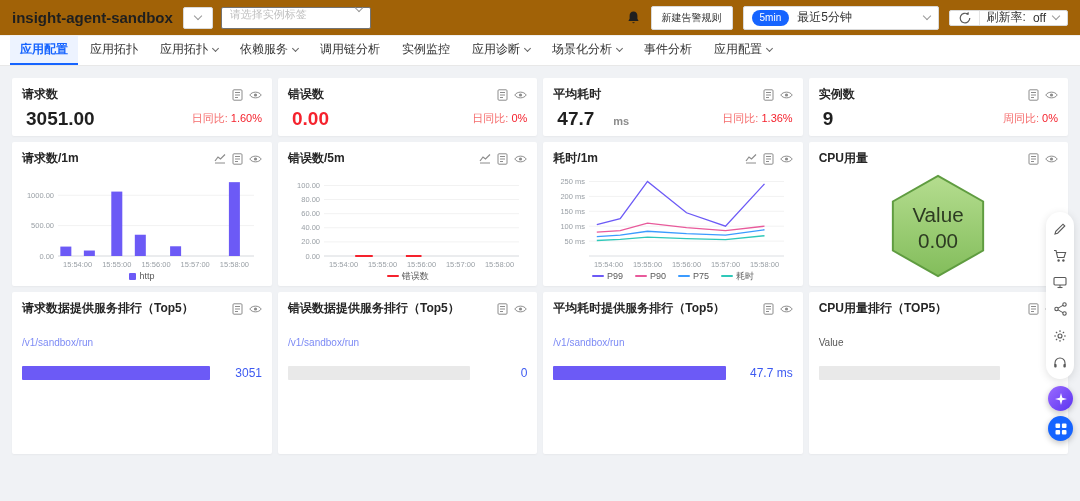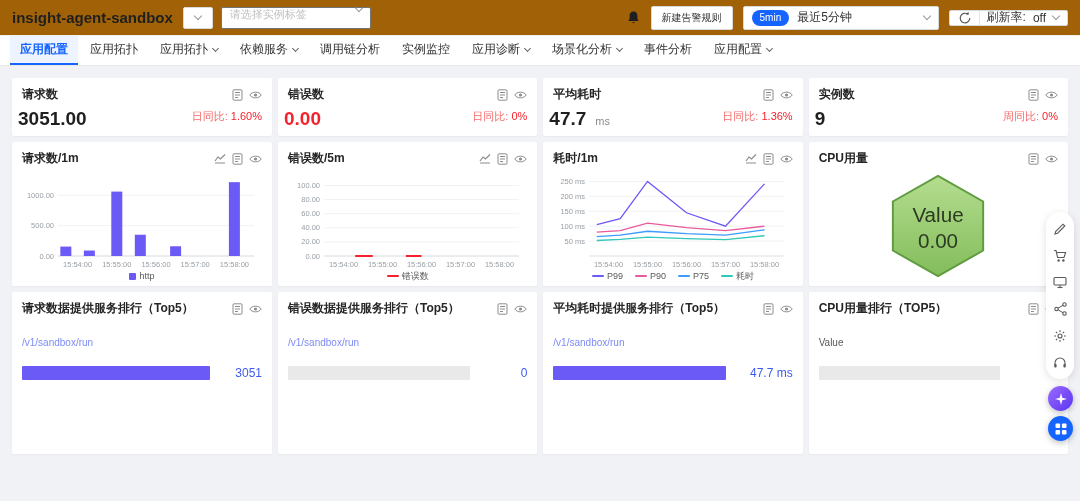--- a/index.html
+++ b/index.html
@@ -33,24 +33,24 @@
 
   
   .main{padding:12px 12px 0;display:grid;grid-template-columns:repeat(4,1fr);grid-template-rows:58px 144px 162px;gap:6px}
   .card{background:#fff;border-radius:2px;padding:8px 10px;position:relative;box-shadow:0 1px 2px rgba(0,0,0,.04)}
   .card-head{display:flex;align-items:center;justify-content:space-between}
   .card-title{font-size:12px;font-weight:bold;color:#262626;white-space:nowrap}
   .card-icons{display:flex;align-items:center;gap:6px}
   .card-icons svg{display:block;cursor:pointer}
 
   
-  .stat-bottom{position:absolute;left:6px;right:10px;bottom:8px;display:flex;align-items:flex-start;justify-content:space-between}
+  .stat-bottom{position:absolute;left:14px;right:10px;bottom:8px;display:flex;align-items:center;justify-content:space-between}
   .stat-value{font-size:19px;font-weight:bold;color:#1f1f1f;line-height:1}
   .stat-value.red{color:#f5222d}
-  .stat-unit{font-size:11px;color:#8c8c8c;margin-left:9px;font-weight:normal}
+  .stat-unit{font-size:11px;color:#8c8c8c;margin-left:19px;font-weight:bold}
   .stat-compare{font-size:11px;color:#f56c6c;white-space:nowrap}
   .cmp-val{color:#f5222d}
 
   
   .chart{height:100px;margin-top:2px}
   .legend{height:14px;display:flex;align-items:center;justify-content:center;gap:12px;font-size:9px;color:#595959}
   .lg-item{display:flex;align-items:center;gap:3px;cursor:pointer}
   .lg-line{width:12px;height:2.5px;border-radius:1px;display:inline-block}
   .lg-sq{width:7px;height:7px;border-radius:1px;display:inline-block}
   .hex-wrap{height:118px;display:flex;align-items:center;justify-content:center}

